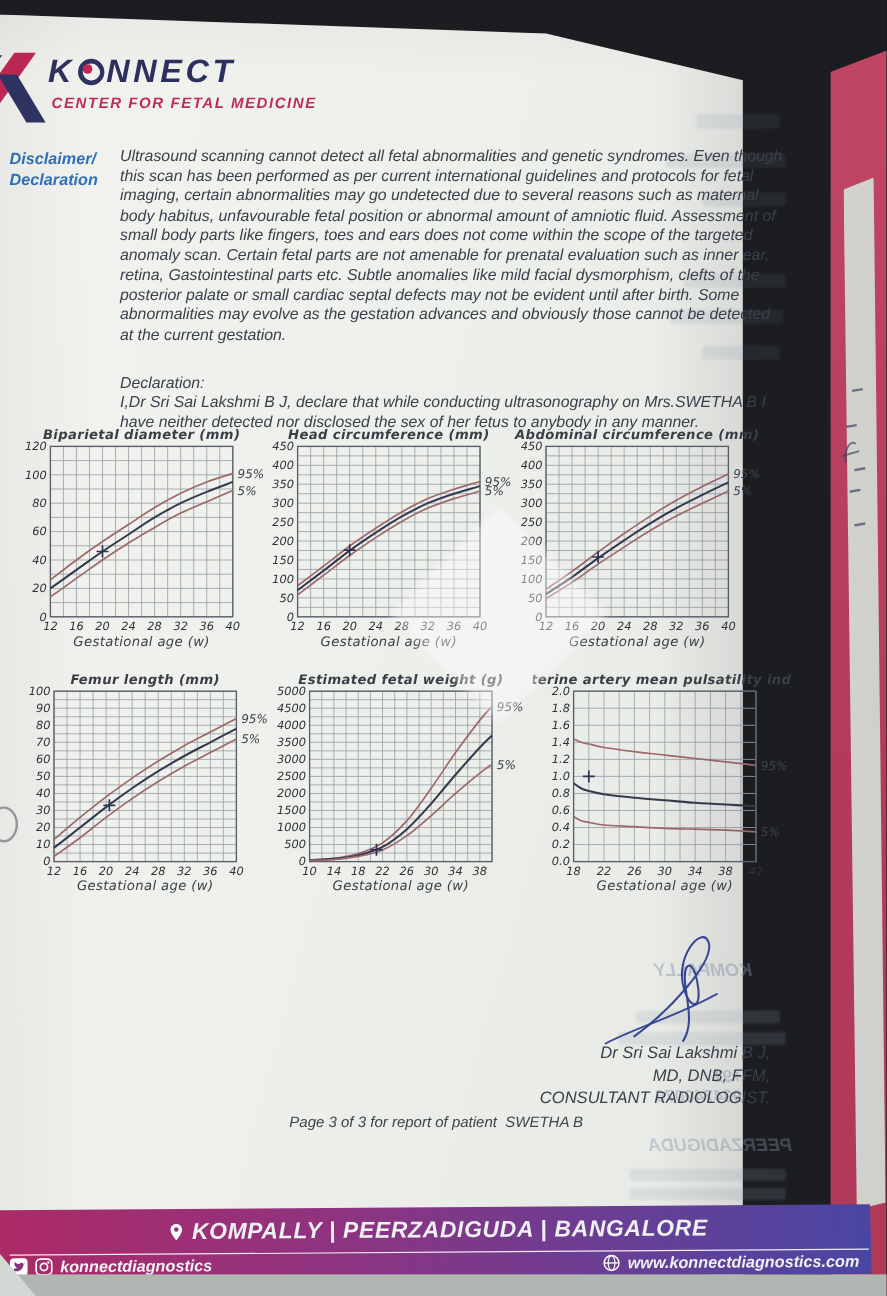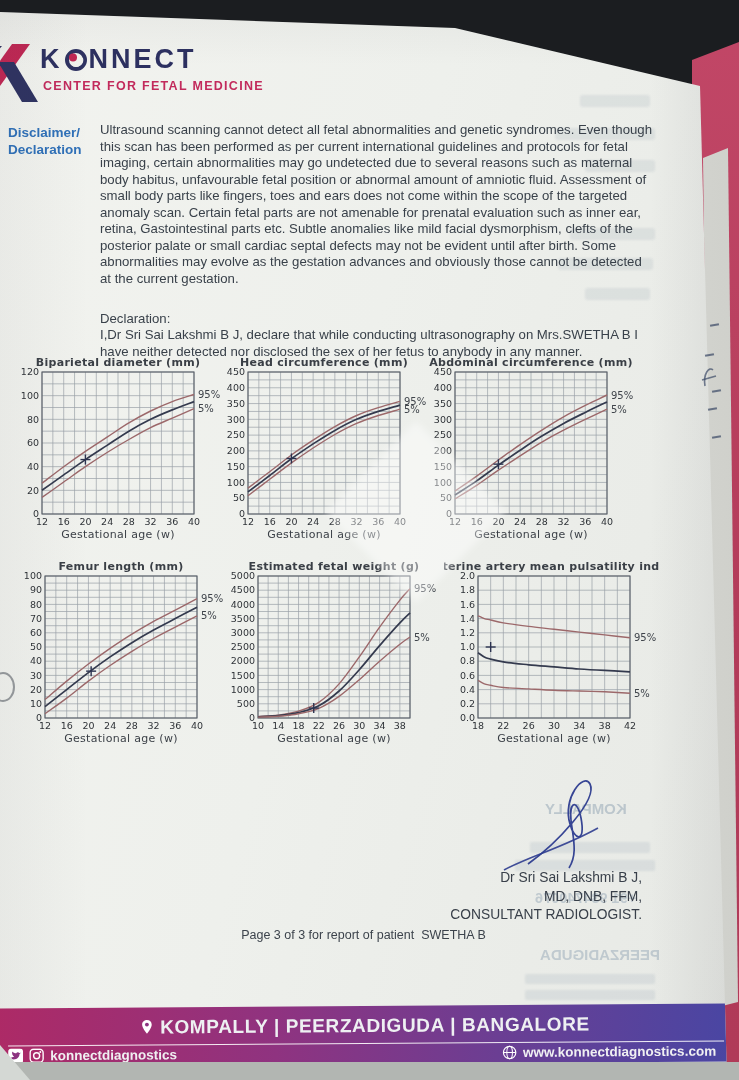--- a/index.html
+++ b/index.html
@@ -5,23 +5,23 @@
   html,body{margin:0;padding:0;background:#15171a;}
   #page{position:relative;width:739px;height:1080px;overflow:hidden;background:#1b1d20;
         font-family:"Liberation Sans",sans-serif;}
   
   .pink-sheet{position:absolute;left:0;top:0;width:739px;height:1080px;z-index:1;
     clip-path:polygon(692px 60px,739px 42px,739px 1080px,692px 1080px);
     background:linear-gradient(180deg,#c24767,#b23b59 60%,#b03a58);}
   .under-page{position:absolute;left:0;top:0;width:739px;height:1080px;z-index:2;
     clip-path:polygon(703px 158px,728px 148px,738px 1002px,714px 1008px);
     background:linear-gradient(90deg,#d9dad5,#e3e4df 60%,#cfd0cb);}
-  .paper{position:absolute;left:0;top:0;width:739px;height:1080px;z-index:3;
+  .paper{position:absolute;left:0;top:0;width:619px;height:1080px;z-index:3;
     clip-path:polygon(0px 12px,455px 28px,700px 86px,727px 1080px,0px 1080px);
-    background:linear-gradient(105deg,#f2f3ef 0%,#eef0ec 45%,#e7e9e5 100%);}
+    background:linear-gradient(105deg,#f2f3ef 0%,#eef0ec 45%,#e7e9e5 100%);font-style:italic;}
   .paper-shade{position:absolute;inset:0;z-index:4;pointer-events:none;
     background:linear-gradient(90deg,rgba(70,70,75,.05),rgba(255,255,255,0) 12%,rgba(255,255,255,0) 88%,rgba(60,60,65,.10)),
                linear-gradient(180deg,rgba(90,90,95,.07),rgba(255,255,255,0) 6%);}
   .bottom-gray{position:absolute;left:0;top:1062px;width:739px;height:18px;background:#b2b6b2;z-index:50;}
   .corner-wedge{position:absolute;left:0;top:1030px;width:30px;height:50px;z-index:51;background:#d4d8d4;
     clip-path:polygon(0 30%,100% 100%,0 100%);}
   
   .logo-mark{position:absolute;left:-14px;top:40px;}
   .brand-line{position:absolute;left:40px;top:44px;display:flex;align-items:center;
     font-weight:bold;font-size:27px;letter-spacing:3px;color:#2c3060;}

